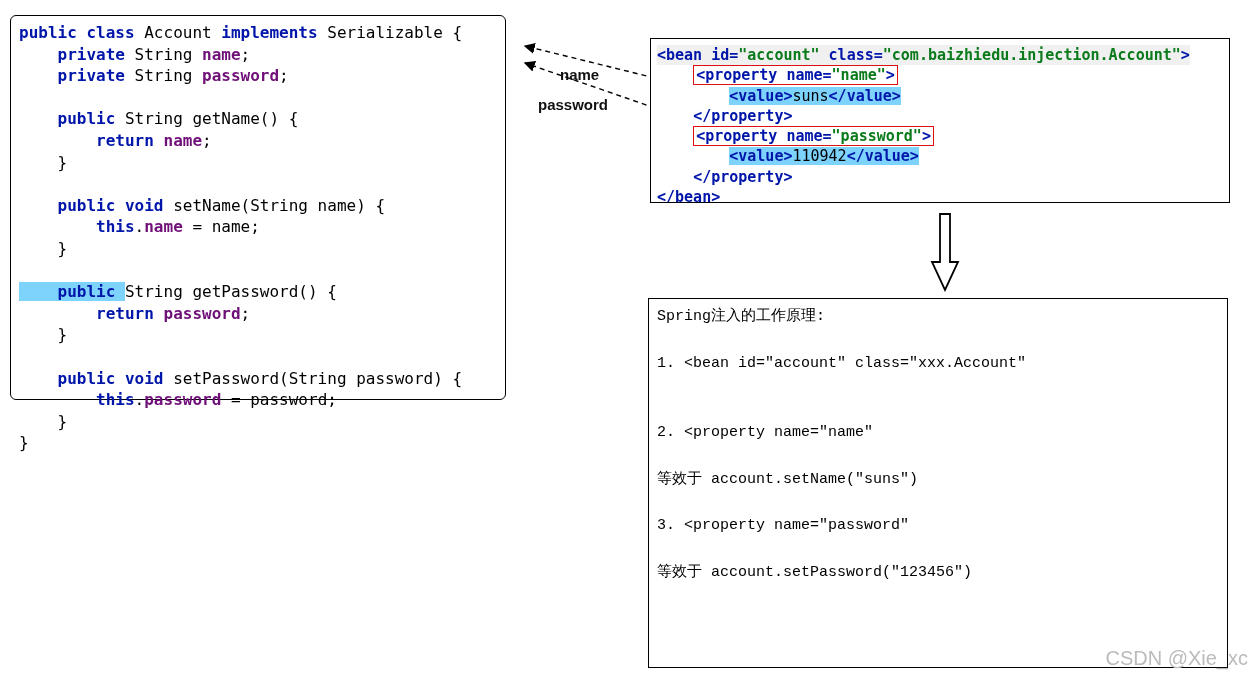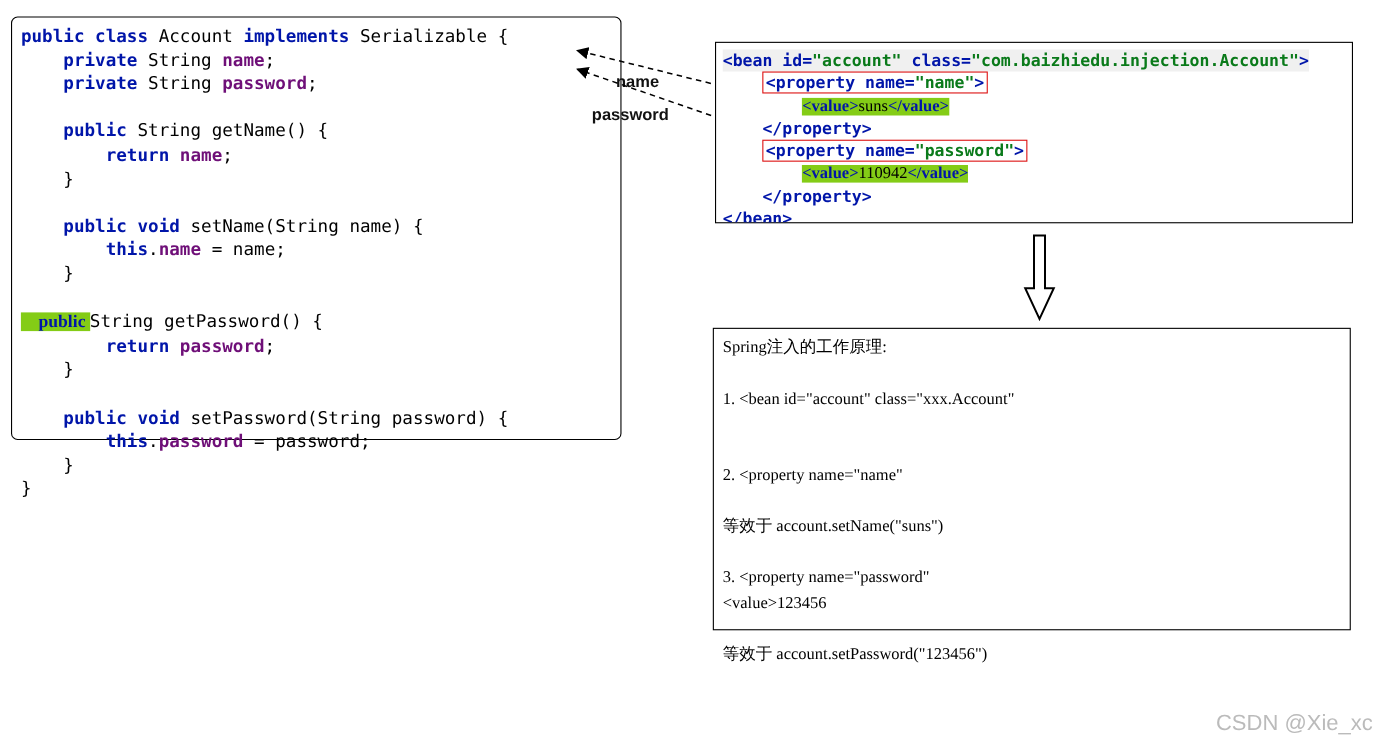--- a/index.html
+++ b/index.html
@@ -14,53 +14,53 @@
     height: 674px;
   }
   .box {
     position: absolute;
     border: 1.5px solid #000;
     background: #fff;
   }
   .code-box {
     left: 10px;
     top: 15px;
-    width: 555px;
+    width: 496px;
     height: 385px;
     padding: 6px 8px;
     border-radius: 6px;
   }
   .xml-box {
     left: 650px;
     top: 38px;
     width: 580px;
     height: 165px;
     padding: 6px 6px;
     overflow: hidden;
   }
   .explain-box {
     left: 648px;
     top: 298px;
     width: 580px;
-    height: 275px;
+    height: 370px;
     padding: 6px 8px;
-    font-family: Liberation Serif, serif;
+    font-family: Liberation Mono, monospace;
     font-size: 15px;
     line-height: 1.55;
   }
   pre {
     margin: 0;
     white-space: pre;
     font-family: "Menlo", "Consolas", monospace;
     font-size: 16px;
     line-height: 1.35;
   }
   .kw { color: #0015a9; font-weight: bold; }
   .ident { color: #6f0f78; font-weight: bold; }
-  .hl { background: #84cc16; font-family: Liberation Serif, serif; }
+  .hl { background: #7dd3fc; }
   .hl-line { background: #f0f0f0; display: inline-block; }
   .xml-tag { color: #0015a9; font-weight: bold; }
   .xml-attr { color: #0015a9; font-weight: bold; }
   .xml-val { color: #0a7a1a; font-weight: bold; }
   .redbox { border: 1.5px solid #d11; padding: 0 2px; }
   .label {
     position: absolute;
     font-family: Arial, sans-serif;
     font-size: 15px;
     font-weight: bold;
@@ -150,17 +150,17 @@
 </svg>
 
 <div class="box explain-box">
   <div>Spring注入的工作原理:</div><br>
   <div>1. &lt;bean id="account"  class="xxx.Account"</div><br>
   <br>
   <div>2. &lt;property name="name"</div>
   <br>
   <div>等效于  account.setName("suns")</div><br>
   <div>3. &lt;property name="password"</div>
-  <div>        &lt;value&gt;123456</div><br>
+  <br>
   <div>等效于  account.setPassword("123456")</div>
 </div>
 
 <div class="watermark">CSDN @Xie_xc</div>
 
 </body></html>

